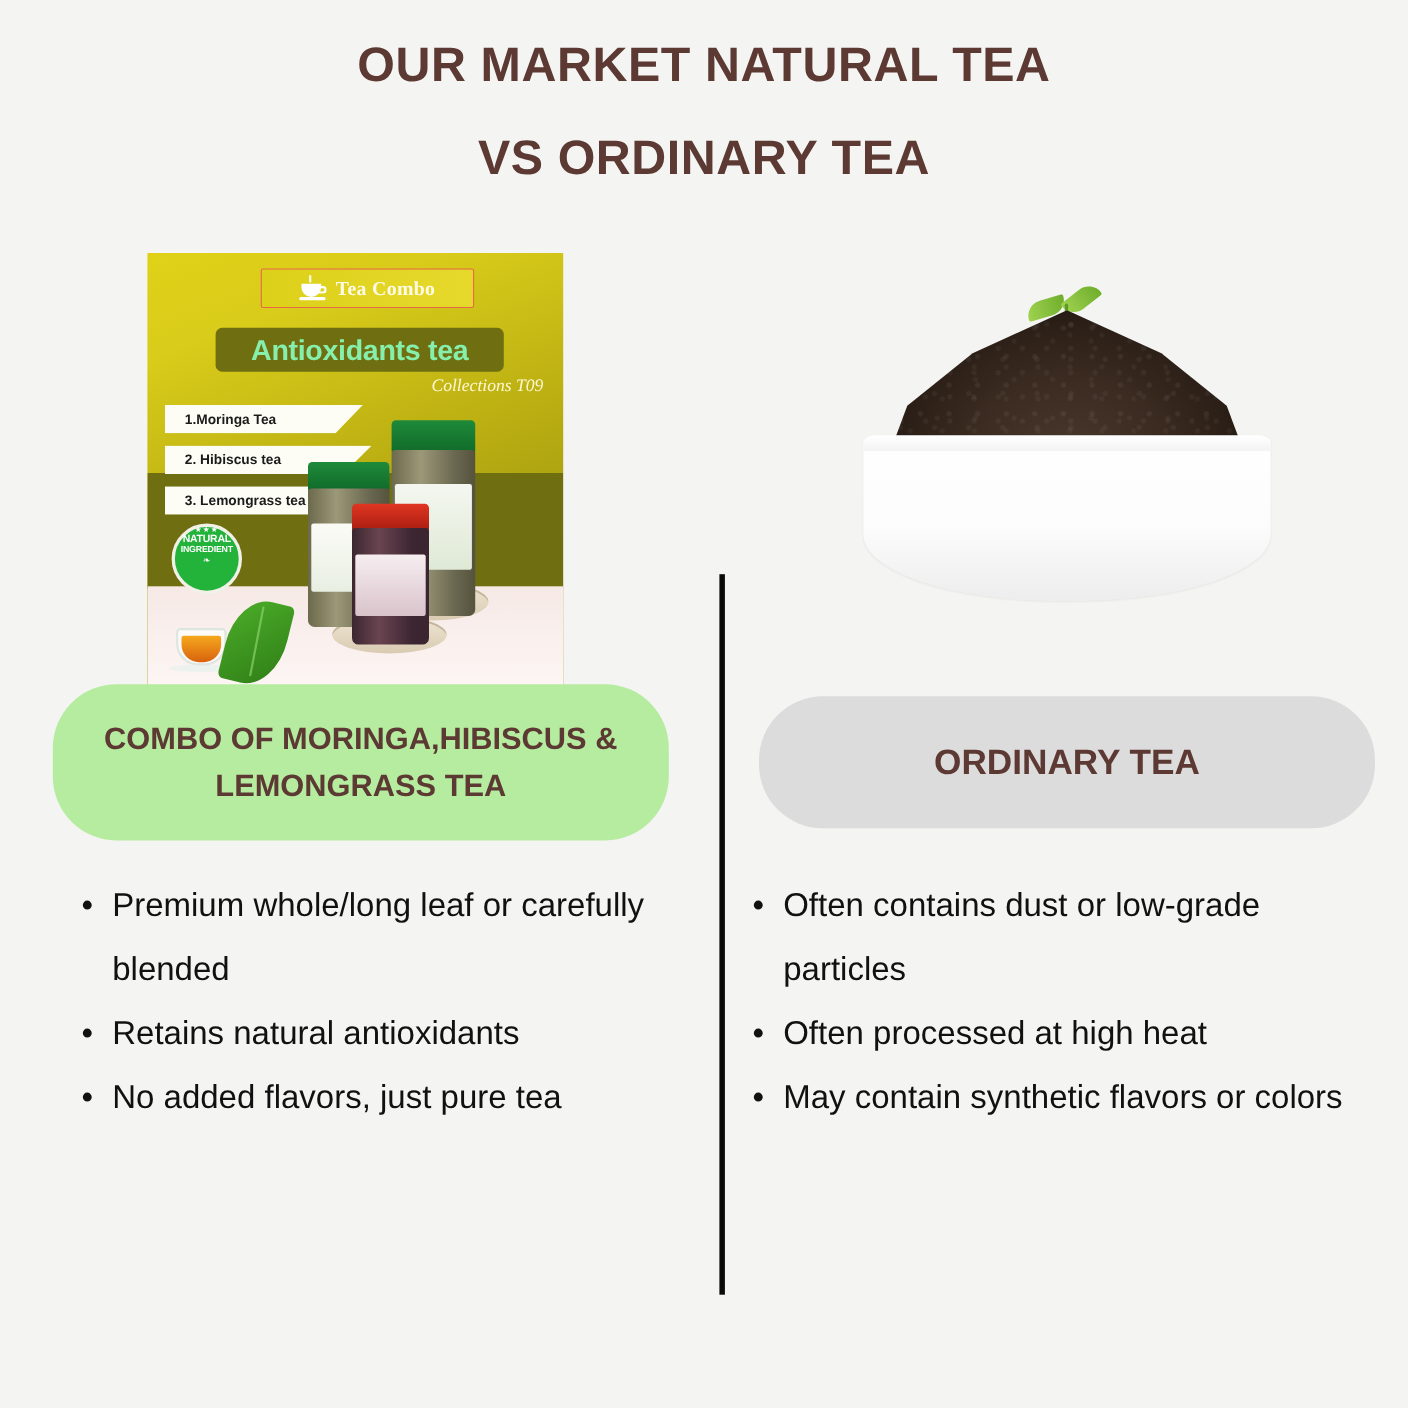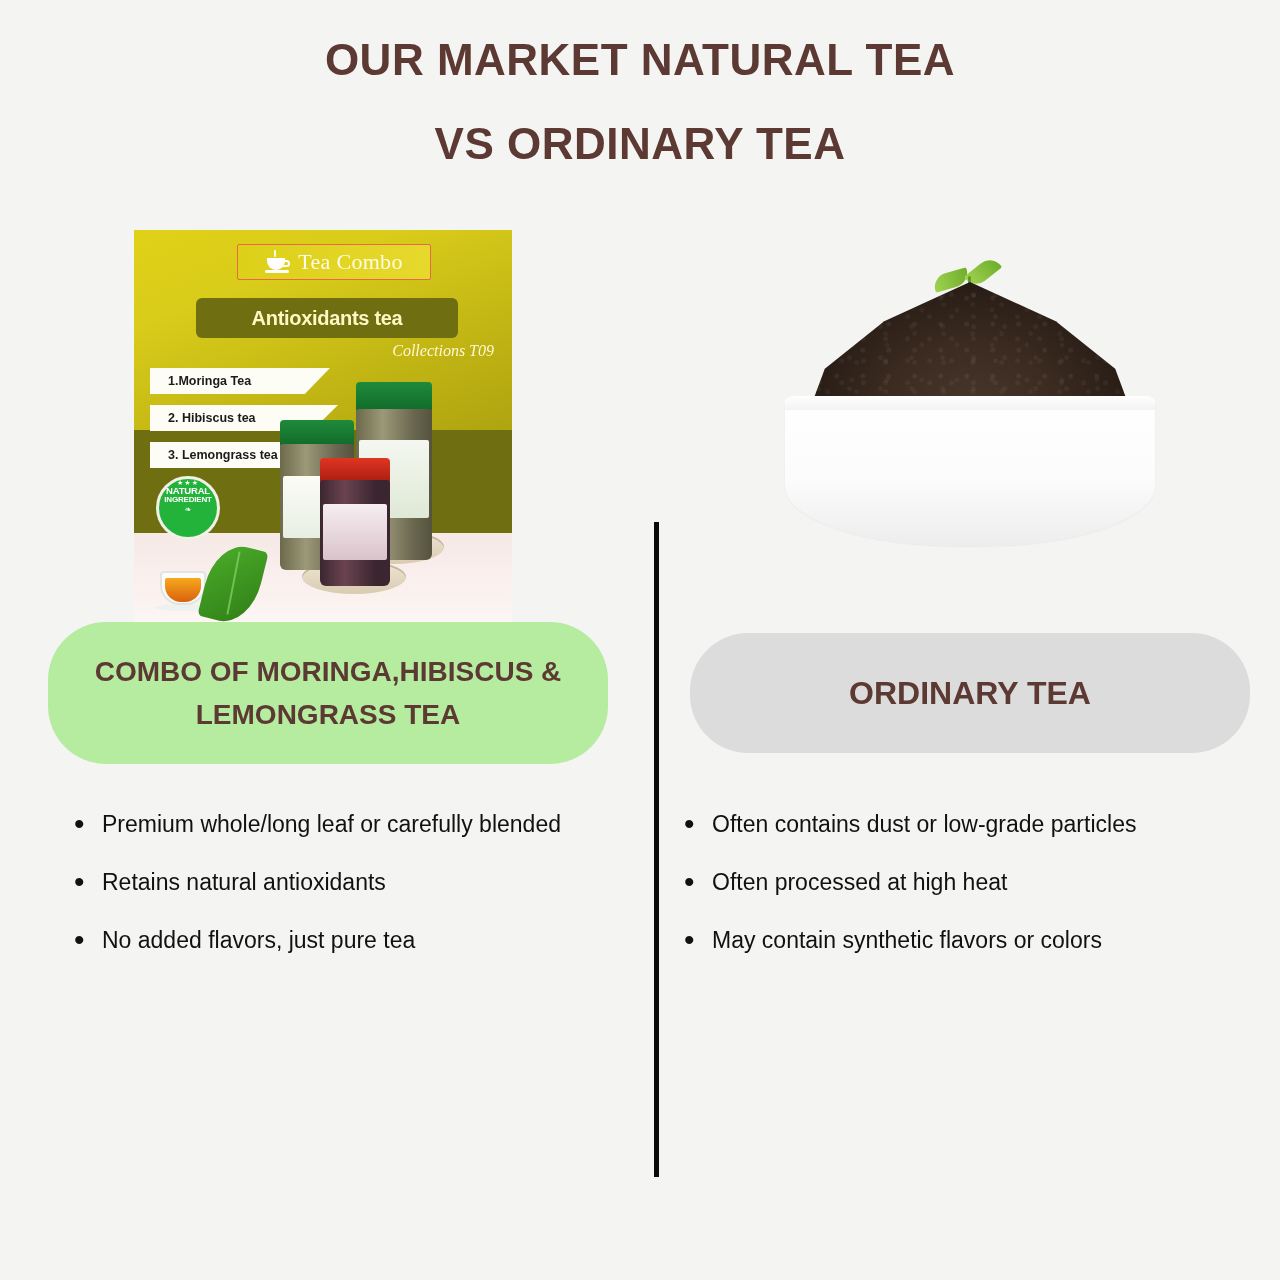--- a/index.html
+++ b/index.html
@@ -73,31 +73,31 @@
   }
   .cup-ico .saucer {
     position:absolute; left:0; bottom:1px; width:24px; height:3px;
     background:#fff; border-radius:2px;
   }
   .cup-ico .steam {
     position:absolute; left:9px; top:0; width:2px; height:7px;
     background:#fff; border-radius:1px; opacity:.9;
   }
   .logo-text {
-    font-family:"Liberation Serif", serif; font-weight:normal;
-    font-size:22px; color:#fffbe8; letter-spacing:.3px;
+    font-family:"Liberation Serif", serif; font-weight:bold;
+    font-size:18px; color:#fffbe8; letter-spacing:.3px;
   }
   
   .title-band {
     position:absolute; left:62px; top:68px; width:262px; height:40px;
     background:#6f6f12; border-radius:6px;
     display:flex; align-items:center; justify-content:center;
   }
   .title-band span {
-    color:#fef9c3; font-size:20px; font-weight:bold; letter-spacing:-.3px;
+    color:#86efac; font-size:26px; font-weight:bold; letter-spacing:-.3px;
   }
   .collections {
     position:absolute; right:18px; top:112px;
     font-family:Liberation Serif, serif; font-style:italic;
     font-size:16px; color:#fff7d2;
   }
   
   .strip {
     position:absolute; left:16px; height:26px;
     background:#fdfdf5;
@@ -244,21 +244,21 @@
   }
   .pill-right {
     position:absolute; left:690px; top:633px; width:560px; height:120px;
     background:#dcdcdc; font-size:32px;
   }
 
   
   .bullets { position:absolute; list-style:none; }
   .bullets li {
     position:relative; padding-left:40px;
-    font-size:23px; line-height:58px; color:#111;
+    font-size:30px; line-height:58px; color:#111;
   }
   .bullets li::before {
     content:"\2022"; position:absolute; left:12px; top:0;
     font-size:30px; line-height:58px; color:#111;
   }
   .bullets-left  { left:62px;  top:795px; width:600px; }
   .bullets-right { left:672px; top:795px; width:560px; }
 </style>
 </head>
 <body>

